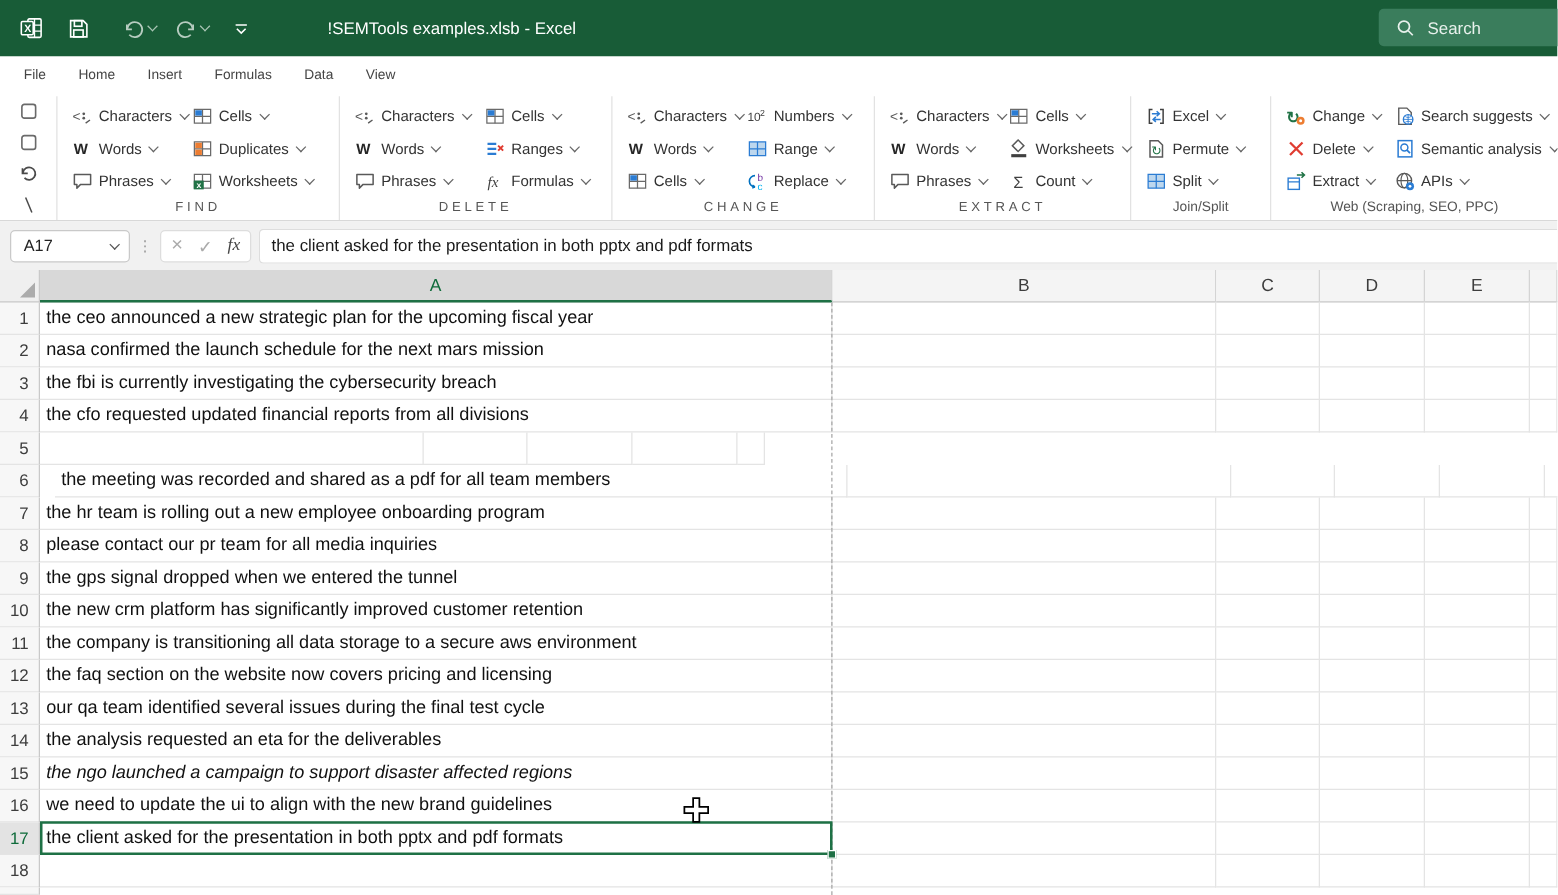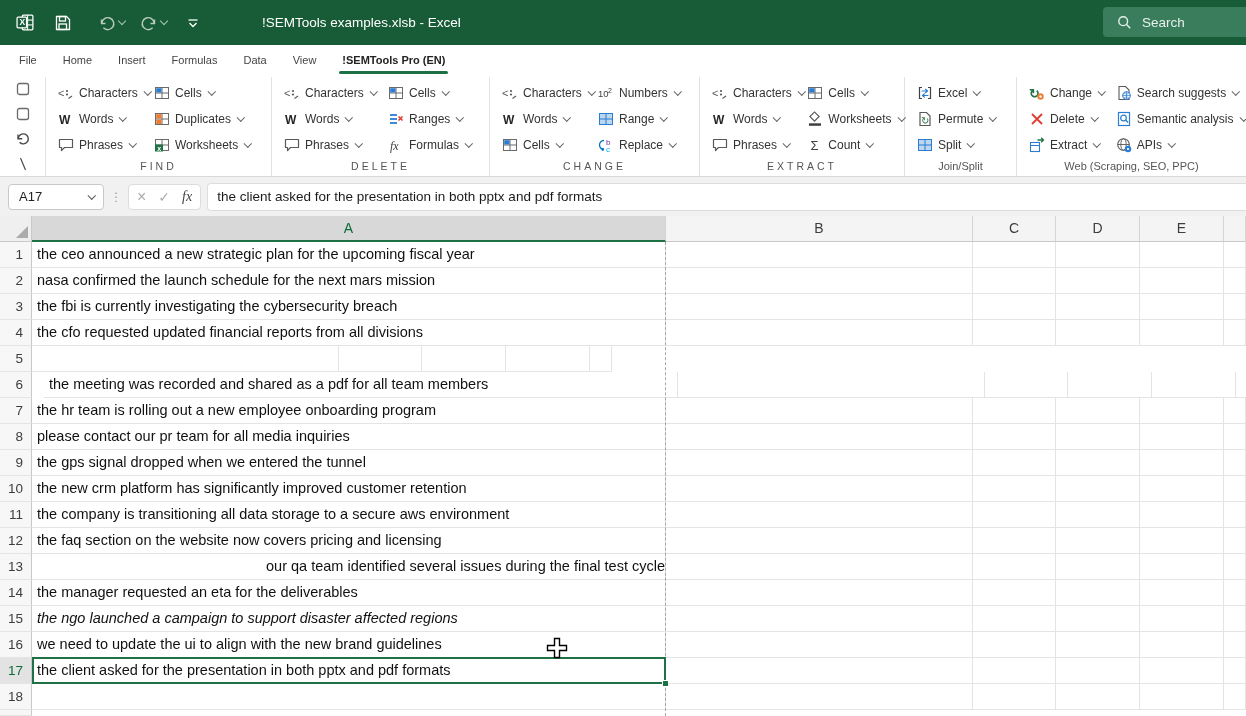--- a/index.html
+++ b/index.html
@@ -149,21 +149,20 @@
   </div>
 </div>
 
 <div class="tabsrow">
     <div class="tab">File</div>
     <div class="tab">Home</div>
     <div class="tab">Insert</div>
     <div class="tab">Formulas</div>
     <div class="tab">Data</div>
     <div class="tab">View</div>
-    <div class="tab active">!SEMTools Pro (EN)</div>
   </div>
 
 <div class="ribbon">
   <div class="ribbon-left">
       <span class="ltool">
         <span class="icon"><svg width="16" height="16" viewBox="0 0 16 16">
             <rect x="2.5" y="2.5" width="11" height="11" rx="2" fill="none" stroke="#6a6a6a" stroke-width="1.3"></rect>
           </svg></span>
       </span>
       <span class="ltool">
@@ -724,30 +723,30 @@
         <div class="rowhdr">12</div>
         <div class="gcell" style="width: 634px;">the faq section on the website now covers pricing and licensing</div>
         <div class="gcell" style="width: 307px;"></div>
         <div class="gcell" style="width: 83px;"></div>
         <div class="gcell" style="width: 84px;"></div>
         <div class="gcell" style="width: 84px;"></div>
         <div class="gcell" style="width: 22px;"></div>
       </div>
       <div class="grow">
         <div class="rowhdr">13</div>
-        <div class="gcell" style="width: 634px; text-align: right;">our qa team identified several issues during the final test cycle</div>
+        <div class="gcell" style="width: 634px;">our qa team identified several issues during the final test cycle</div>
         <div class="gcell" style="width: 307px;"></div>
         <div class="gcell" style="width: 83px;"></div>
         <div class="gcell" style="width: 84px;"></div>
         <div class="gcell" style="width: 84px;"></div>
         <div class="gcell" style="width: 22px;"></div>
       </div>
       <div class="grow">
         <div class="rowhdr">14</div>
-        <div class="gcell" style="width: 634px;">the manager requested an eta for the deliverables</div>
+        <div class="gcell" style="width: 634px;">the analysis requested an eta for the deliverables</div>
         <div class="gcell" style="width: 307px;"></div>
         <div class="gcell" style="width: 83px;"></div>
         <div class="gcell" style="width: 84px;"></div>
         <div class="gcell" style="width: 84px;"></div>
         <div class="gcell" style="width: 22px;"></div>
       </div>
       <div class="grow">
         <div class="rowhdr">15</div>
         <div class="gcell" style="width: 634px; font-style: italic;">the ngo launched a campaign to support disaster affected regions</div>
         <div class="gcell" style="width: 307px;"></div>

